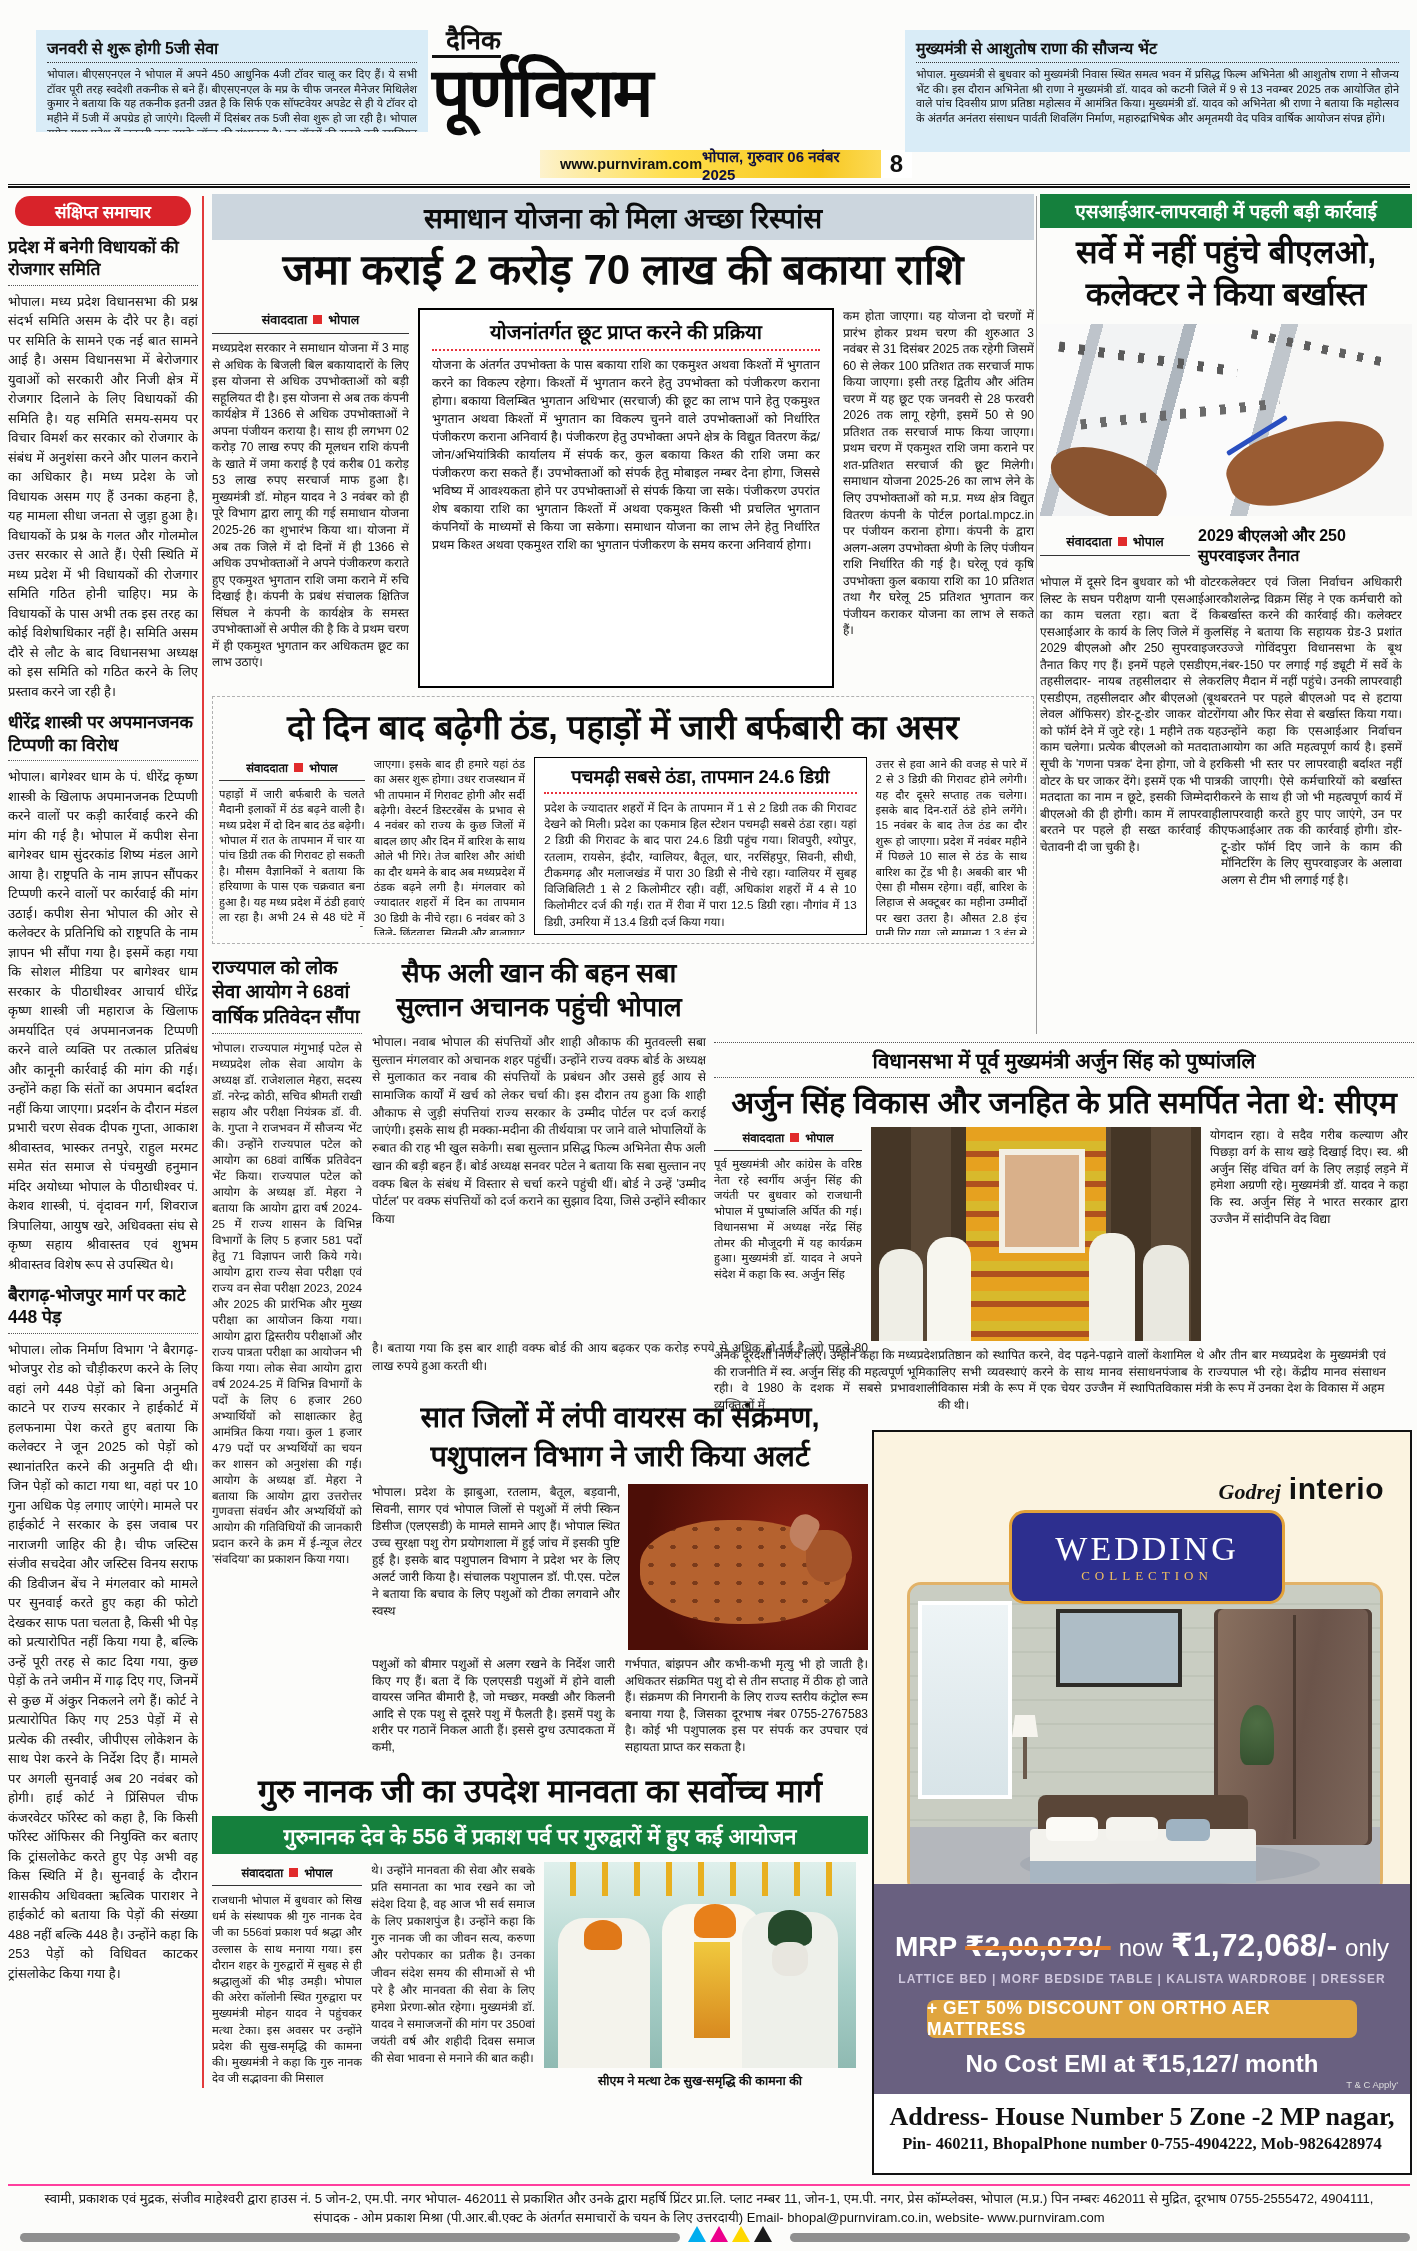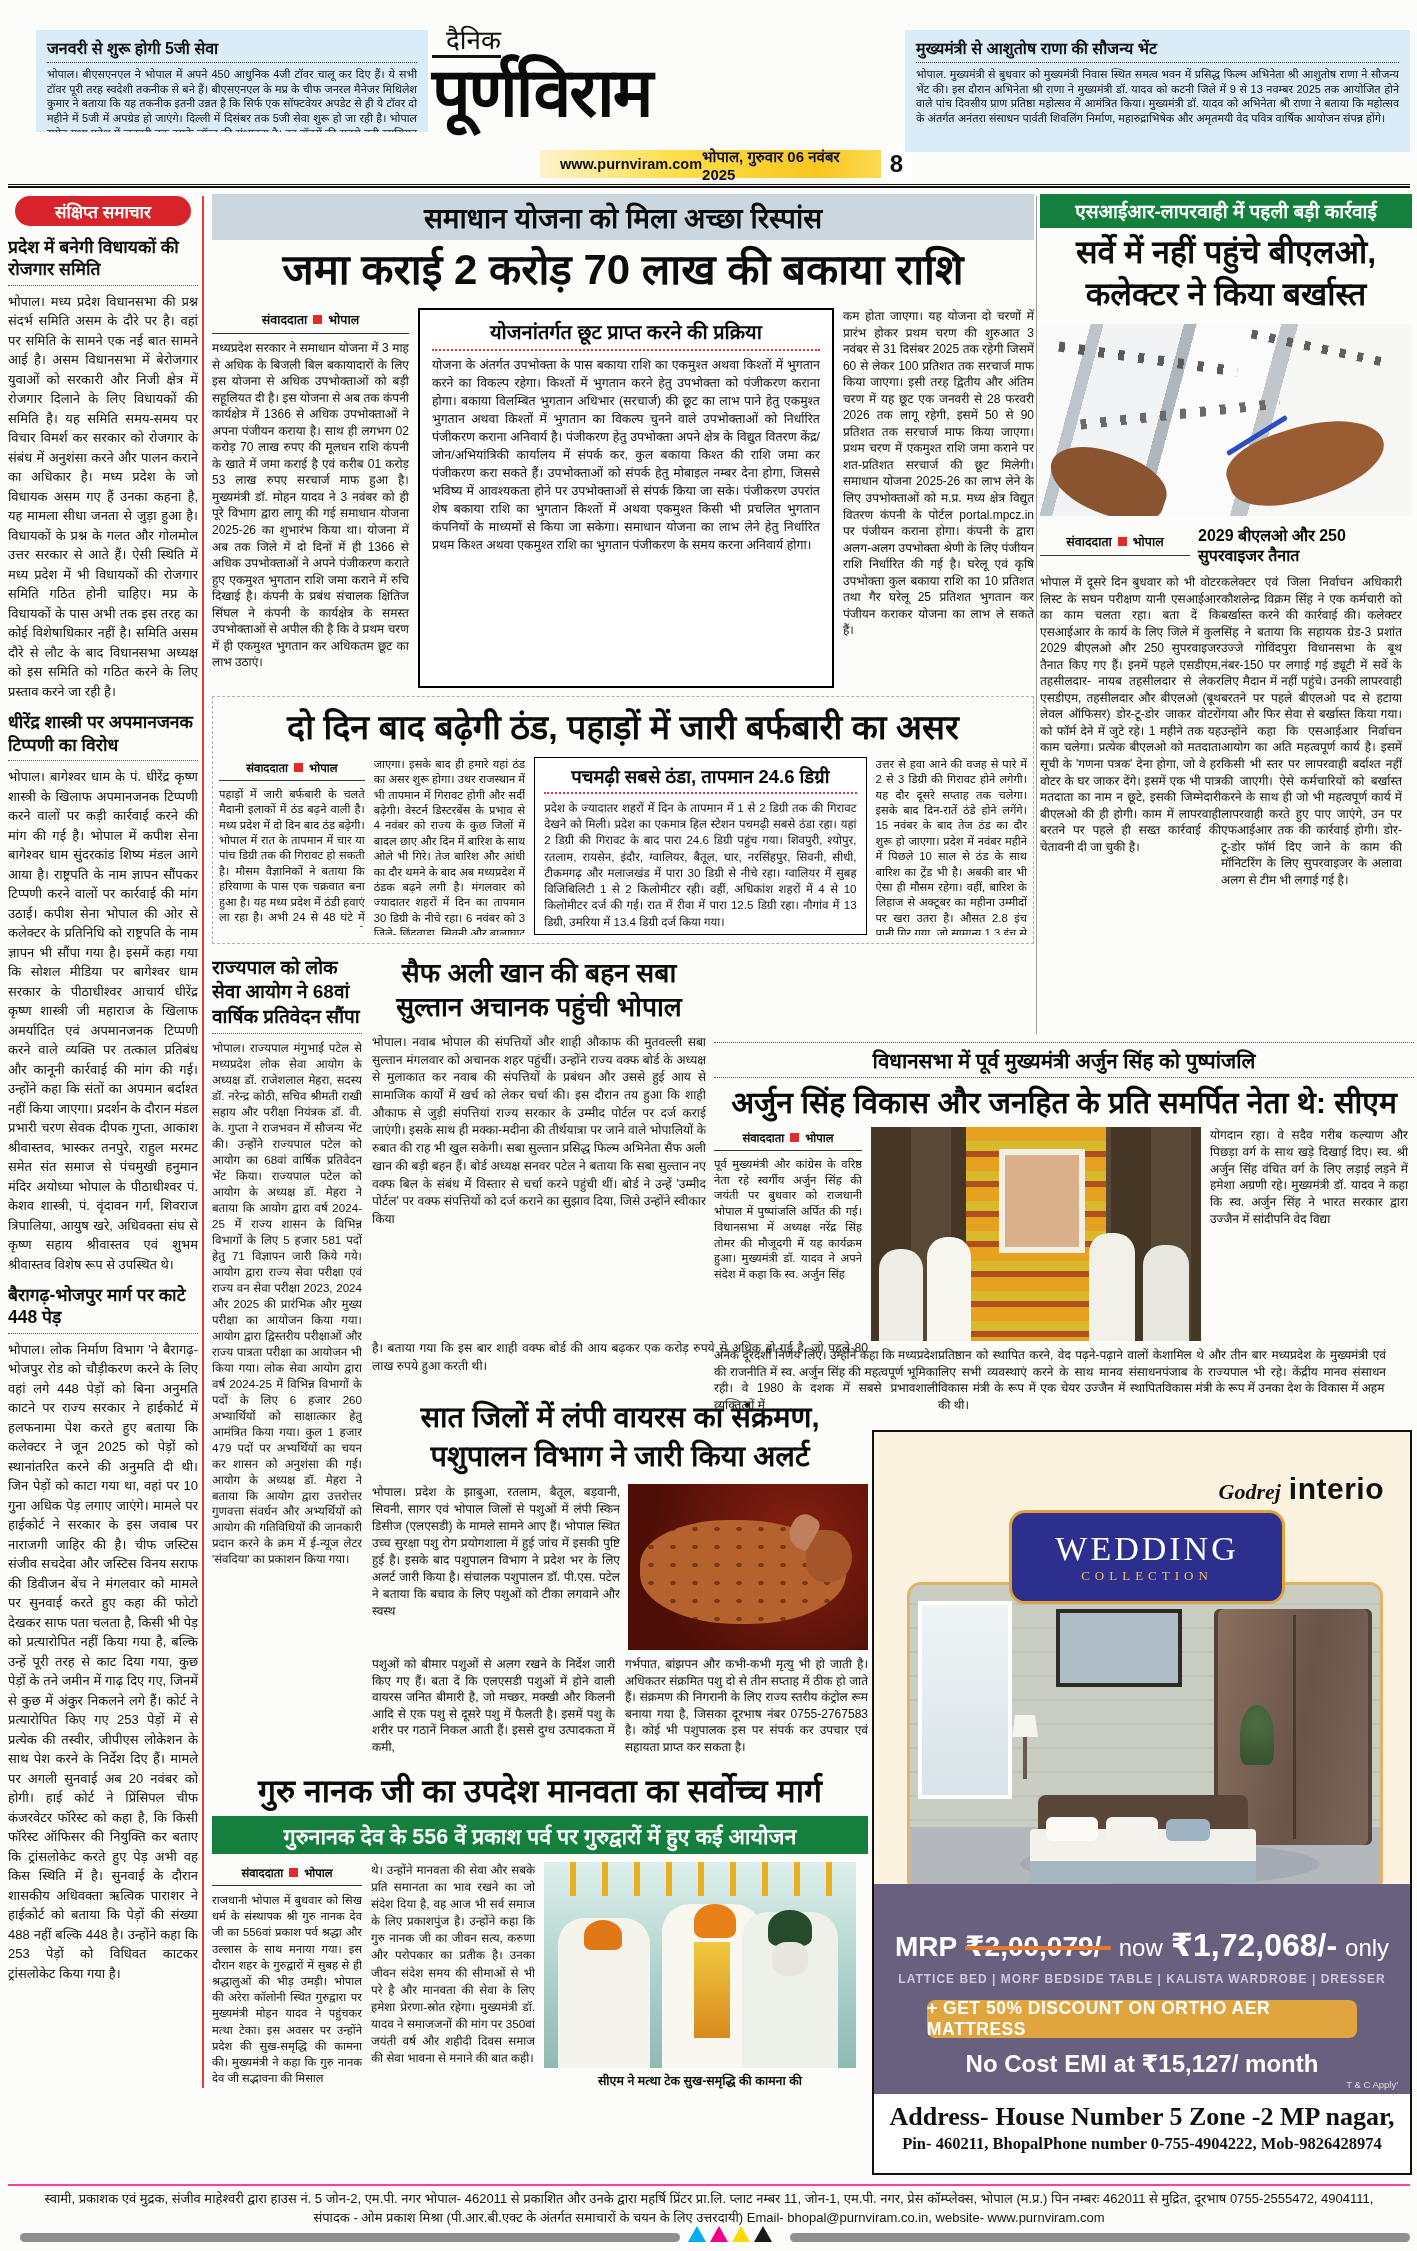--- a/index.html
+++ b/index.html
@@ -26,21 +26,21 @@
 <body>
 
 <div class="page">
 
   <div class="abs brief" style="left:36px;top:30px;width:392px;height:102px;overflow:hidden">
     <h2>जनवरी से शुरू होगी 5जी सेवा</h2>
     <p>भोपाल। बीएसएनएल ने भोपाल में अपने 450 आधुनिक 4जी टॉवर चालू कर दिए हैं। ये सभी टॉवर पूरी तरह स्वदेशी तकनीक से बने हैं। बीएसएनएल के मप्र के चीफ जनरल मैनेजर मिथिलेश कुमार ने बताया कि यह तकनीक इतनी उन्नत है कि सिर्फ एक सॉफ्टवेयर अपडेट से ही ये टॉवर दो महीने में 5जी में अपग्रेड हो जाएंगे। दिल्ली में दिसंबर तक 5जी सेवा शुरू हो जा रही है। भोपाल समेत मध्य प्रदेश में जनवरी तक इसके लॉन्च की संभावना है। इन टॉवरों की सबसे बड़ी खासियत यह है कि ये रेडियो सिग्नल आधारित हैं ।</p>
   </div>
 
   <div class="abs" style="left:432px;top:26px;width:478px;height:122px">
-    <div style="font-size:26px;font-weight:400;padding-left:14px;border-bottom:3px solid #111;display:inline-block;line-height:1.1">दैनिक</div>
+    <div style="font-size:26px;font-weight:700;padding-left:14px;border-bottom:3px solid #111;display:inline-block;line-height:1.1">दैनिक</div>
     <div style="font-size:68px;font-weight:900;letter-spacing:-2px;line-height:1.02;color:#0a0a0a;white-space:nowrap">पूर्णविराम</div>
   </div>
 
   <div class="abs" style="left:540px;top:150px;width:372px;height:28px;display:flex;align-items:center;
        background:linear-gradient(90deg,#fdf2cd 0%,#ffdf4d 35%,#f7c71e 75%,#ffe471 100%)">
     <span style="font-size:14.5px;font-weight:700;margin-left:20px">www.purnviram.com</span>
     <span style="flex:1"></span>
     <span style="font-size:15px;font-weight:700;color:#10103f">भोपाल, गुरुवार 06 नवंबर 2025</span>
     <span style="width:32px;height:28px;background:#fff;margin-left:10px;display:flex;align-items:center;justify-content:center;font-size:24px;font-weight:800">8</span>
   </div>

